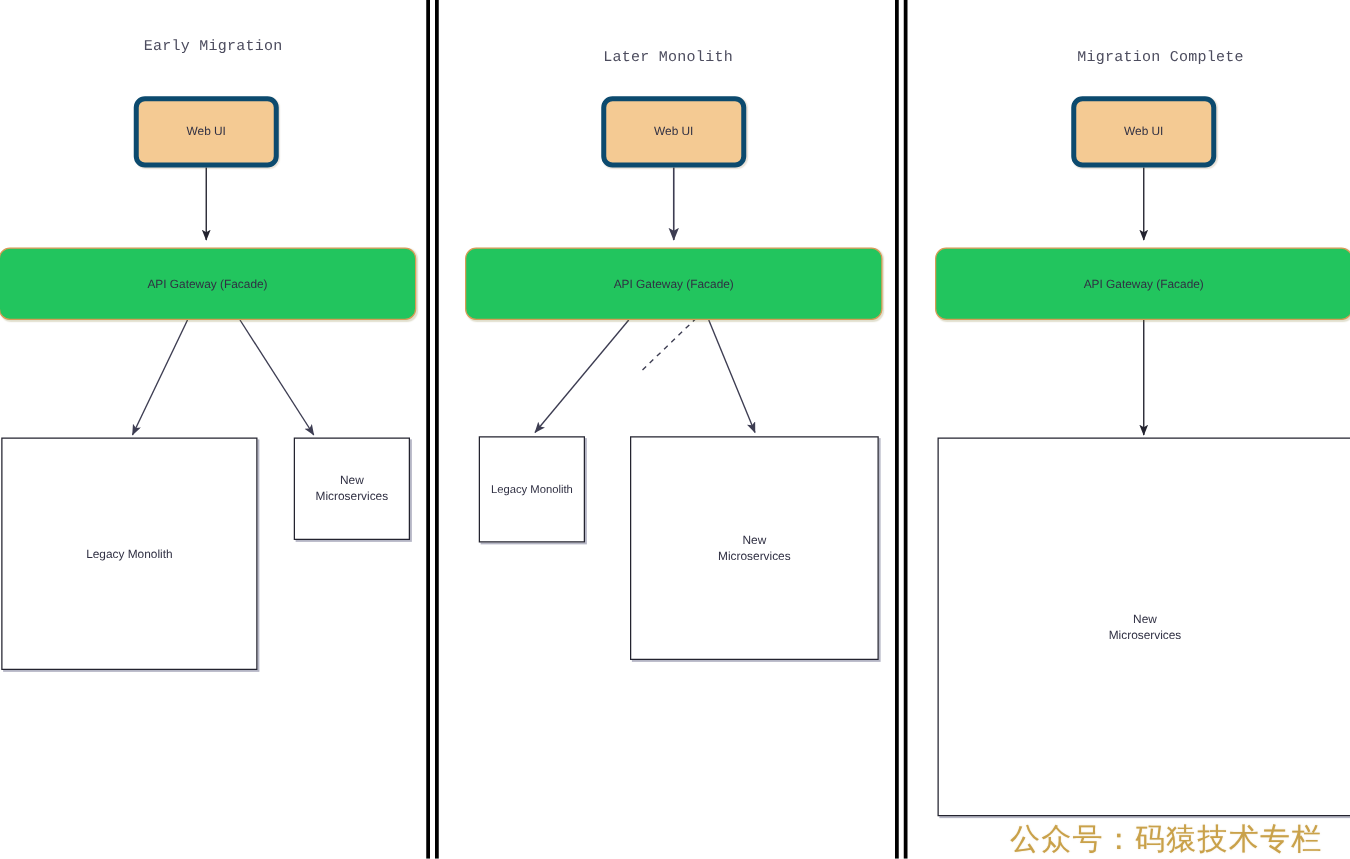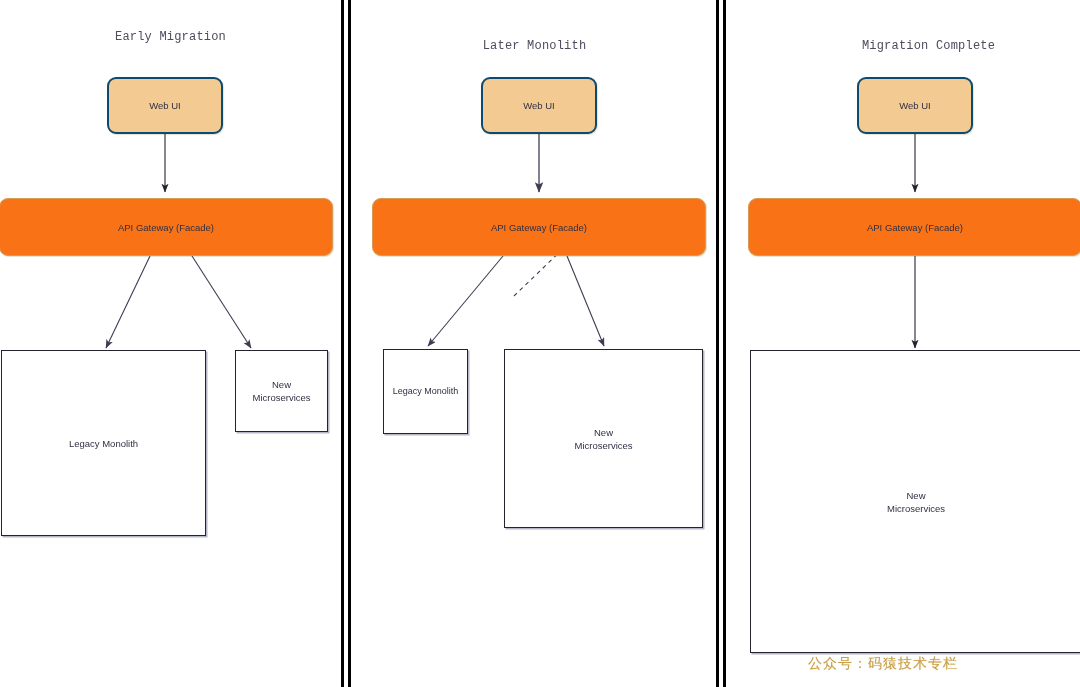--- a/index.html
+++ b/index.html
@@ -43,47 +43,47 @@
     align-items: center;
     justify-content: center;
     text-align: center;
     font-size: 9.5px;
     line-height: 13px;
     color: #303043;
     font-family: "Liberation Sans", sans-serif;
   }
   .node-webui {
     background: #f4ca93;
-    border: 2px solid #0c4a6e;
+    border: 4px solid #0c4a6e;
     border-radius: 9px;
     box-shadow: 1px 1px 1px rgba(120,90,40,0.18);
   }
   .node-gateway {
-    background: #f97316;
+    background: #22c55e;
     border: 1px solid #d79b55;
     border-radius: 9px;
     box-shadow: 1px 1px 1px rgba(120,110,30,0.22);
   }
   .node-plain {
     background: #ffffff;
     border: 1px solid #23232f;
     box-shadow: 1.5px 1.5px 0px rgba(120,122,150,0.55);
   }
   .divider {
     position: absolute;
     top: 0;
     width: 0;
     height: 687px;
     border-left: 3px solid #000000;
   }
   .watermark {
     position: absolute;
     color: #c9a14a;
     font-family: "DejaVu Serif", serif;
-    font-size: 14px;
+    font-size: 24px;
     letter-spacing: 1px;
     white-space: nowrap;
     text-shadow: 0 0 1px rgba(201,161,74,0.5);
   }
   svg.edges {
     position: absolute;
     left: 0; top: 0;
     width: 1080px;
     height: 687px;
     pointer-events: none;

